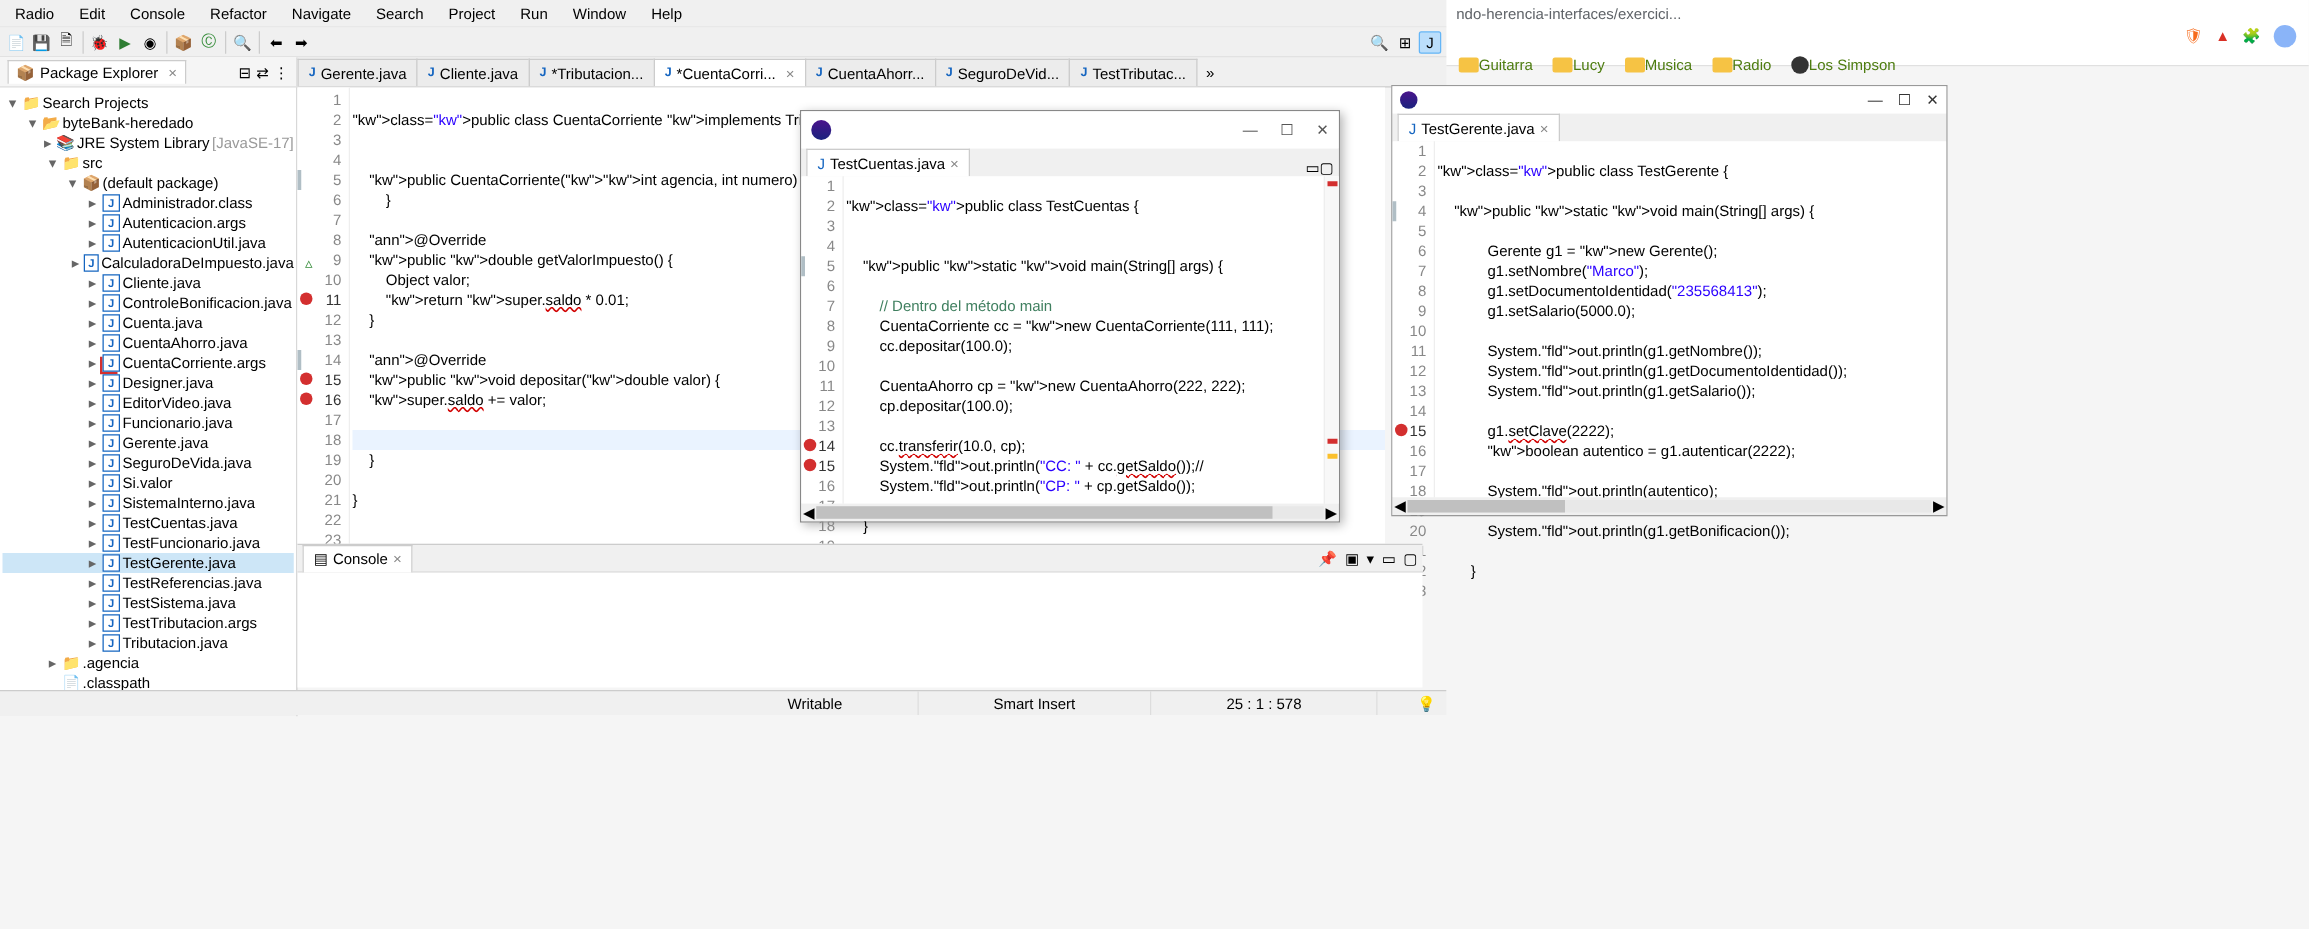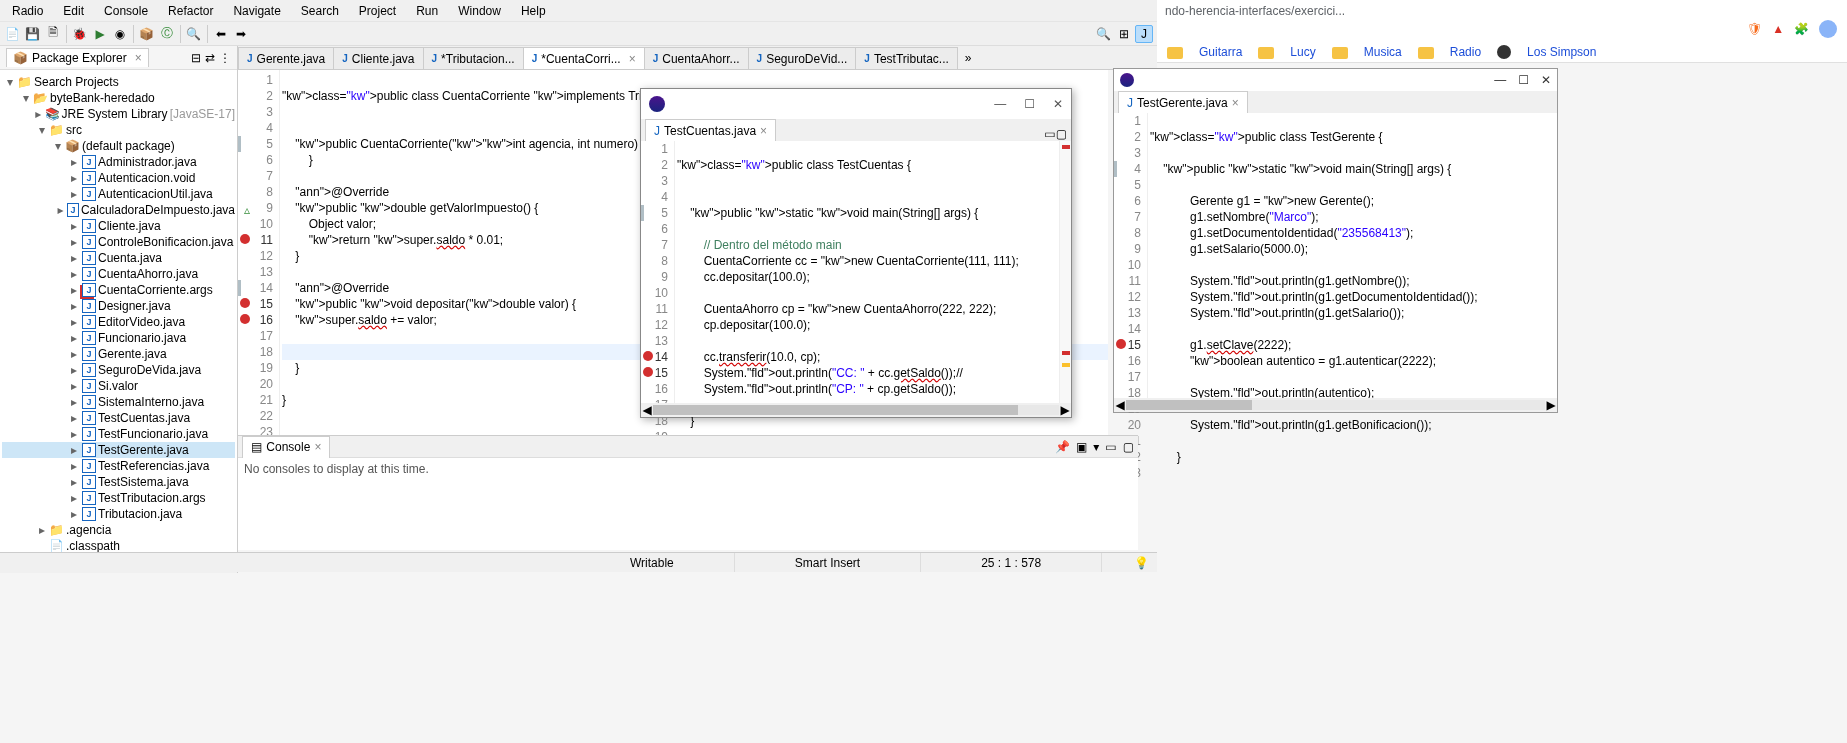--- a/index.html
+++ b/index.html
@@ -1,23 +1,23 @@
 <!DOCTYPE html>
 <html><head>
 <meta charset="utf-8">
 <style>
 * { margin: 0; padding: 0; box-sizing: border-box; font-family: "Segoe UI", Tahoma, sans-serif; font-size: 12px; }
 body { background: #f5f5f5; position: relative; width: 1847px; height: 743px; overflow: hidden; }
 
 
-.chrome-top { position: absolute; right: 0; top: 0; width: 690px; height: 63px; background: #fff; border-bottom: 1px solid #e0e0e0; }
+.chrome-top { position: absolute; right: 0; top: 0; width: 690px; height: 53px; background: #fff; border-bottom: 1px solid #e0e0e0; }
 .chrome-tab { position: absolute; top: 0; left: 0; padding: 4px 8px; color: #5f6368; font-size: 12px; }
 .chrome-icons-r { position: absolute; top: 20px; right: 10px; display: flex; gap: 10px; align-items: center; }
 .bookmarks { position: absolute; top: 45px; left: 10px; display: flex; gap: 16px; align-items: center; }
-.bk { display: flex; align-items: flex-end; gap: 16px; color: #1d4ed8; }
+.bk { display: flex; align-items: center; gap: 0; color: #4d7c0f; }
 .bk .fold { width: 16px; height: 12px; background: #f6c344; border-radius: 2px; }
 
 
 .menubar { position: absolute; left: 0; top: 0; width: 1157px; height: 22px; background: #f0f0f0; display: flex; align-items: center; padding: 0 4px; gap: 4px; border-bottom: 1px solid #e5e5e5; }
 .menubar span { padding: 3px 8px; cursor: default; }
 
 
 .toolbar { position: absolute; left: 0; top: 22px; width: 1157px; height: 24px; background: #f0f0f0; display: flex; align-items: center; gap: 2px; padding: 0 4px; border-bottom: 1px solid #ddd; }
 .tb-btn { width: 18px; height: 18px; display: inline-flex; align-items: center; justify-content: center; border-radius: 2px; }
 .tb-sep { width: 1px; height: 18px; background: #ccc; margin: 0 2px; }
@@ -197,27 +197,27 @@
       <div class="tnode">
         <span class="tind" style="width: 48px;"></span>
         <span class="twist">▾</span>
         <span class="jicon">📦</span>
         <span> (default package)</span>
       </div>
       <div class="tnode">
         <span class="tind" style="width: 64px;"></span>
         <span class="twist">▸</span>
         <span class="jicon" style="background: rgb(255, 255, 255); border: 1px solid rgb(21, 101, 192); color: rgb(21, 101, 192); font-size: 9px; font-weight: bold;">J</span>
-        <span> Administrador.java</span>
-      </div>
-      <div class="tnode">
-        <span class="tind" style="width: 64px;"></span>
-        <span class="twist">▸</span>
-        <span class="jicon" style="background: rgb(255, 255, 255); border: 1px solid rgb(21, 101, 192); color: rgb(21, 101, 192); font-size: 9px; font-weight: bold;">J</span>
-        <span> Autenticacion.void</span>
+        <span> Administrador.class</span>
+      </div>
+      <div class="tnode">
+        <span class="tind" style="width: 64px;"></span>
+        <span class="twist">▸</span>
+        <span class="jicon" style="background: rgb(255, 255, 255); border: 1px solid rgb(21, 101, 192); color: rgb(21, 101, 192); font-size: 9px; font-weight: bold;">J</span>
+        <span> Autenticacion.args</span>
       </div>
       <div class="tnode">
         <span class="tind" style="width: 64px;"></span>
         <span class="twist">▸</span>
         <span class="jicon" style="background: rgb(255, 255, 255); border: 1px solid rgb(21, 101, 192); color: rgb(21, 101, 192); font-size: 9px; font-weight: bold;">J</span>
         <span> AutenticacionUtil.java</span>
       </div>
       <div class="tnode">
         <span class="tind" style="width: 64px;"></span>
         <span class="twist">▸</span>
@@ -553,21 +553,20 @@
       <span style="color:#888">×</span>
     </span>
     <div class="con-tools">
       <span>📌</span>
       <span>▣</span>
       <span>▾</span>
       <span>▭</span>
       <span>▢</span>
     </div>
   </div>
-  <div class="con-body">No consoles to display at this time.</div>
 </div>
 
 <div class="status">
   <div style="width:570px"></div>
   <div class="status-cell">Writable</div>
   <div class="status-cell">Smart Insert</div>
   <div class="status-cell">25 : 1 : 578</div>
   <span style="flex:1"></span>
   <span style="margin-right:8px;color:#fbc02d">💡</span>
 </div>

